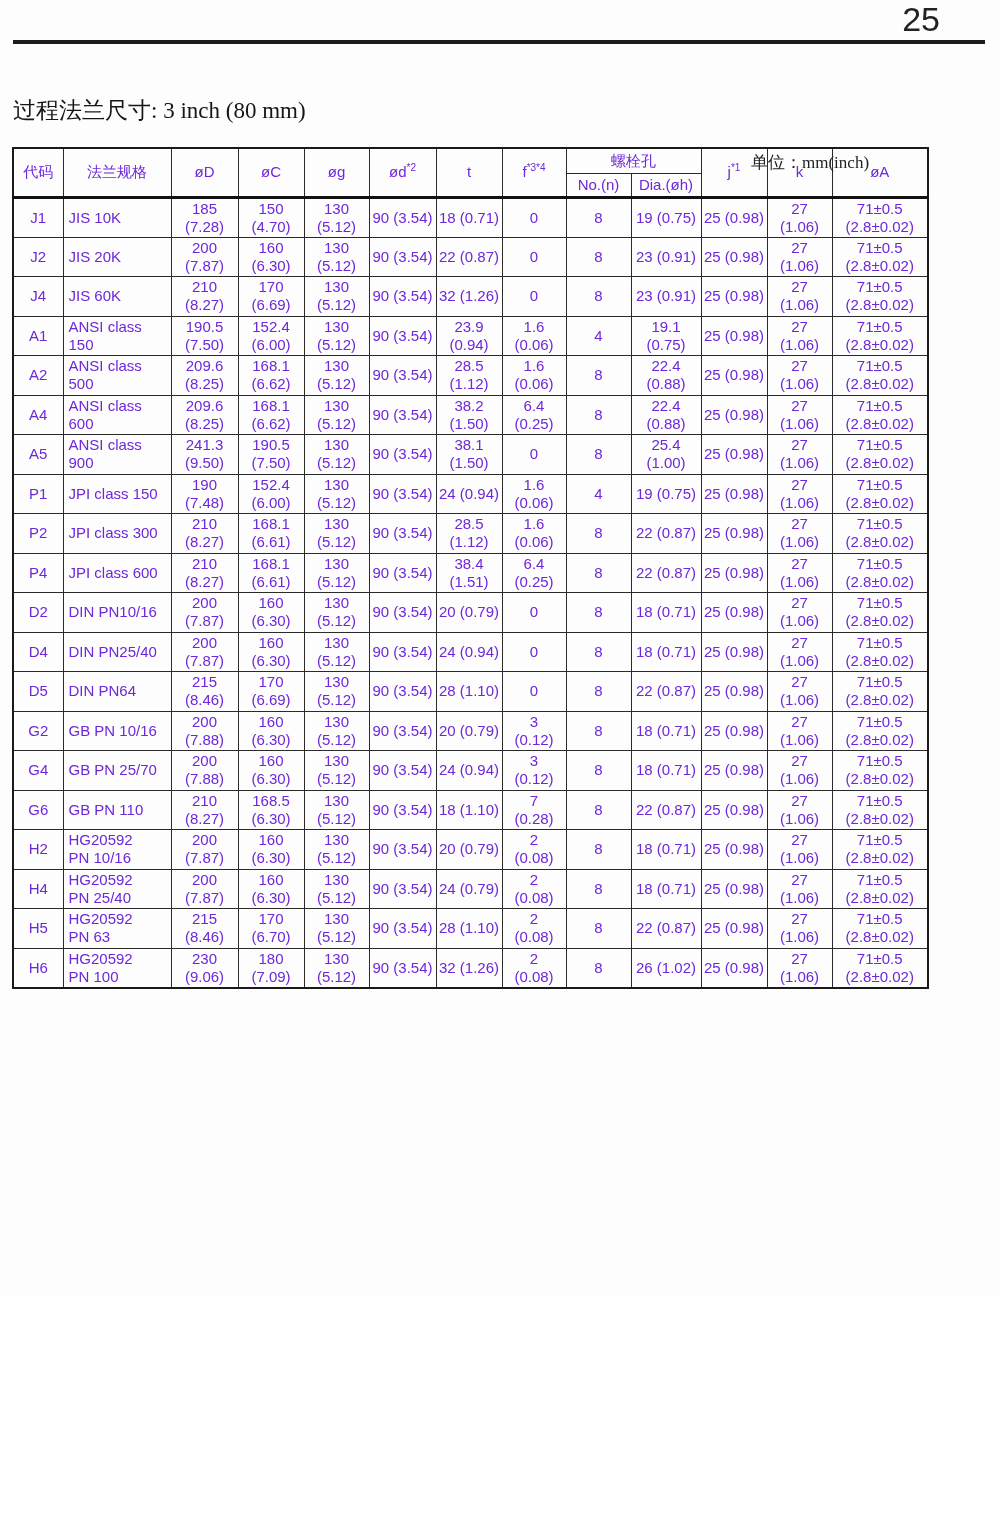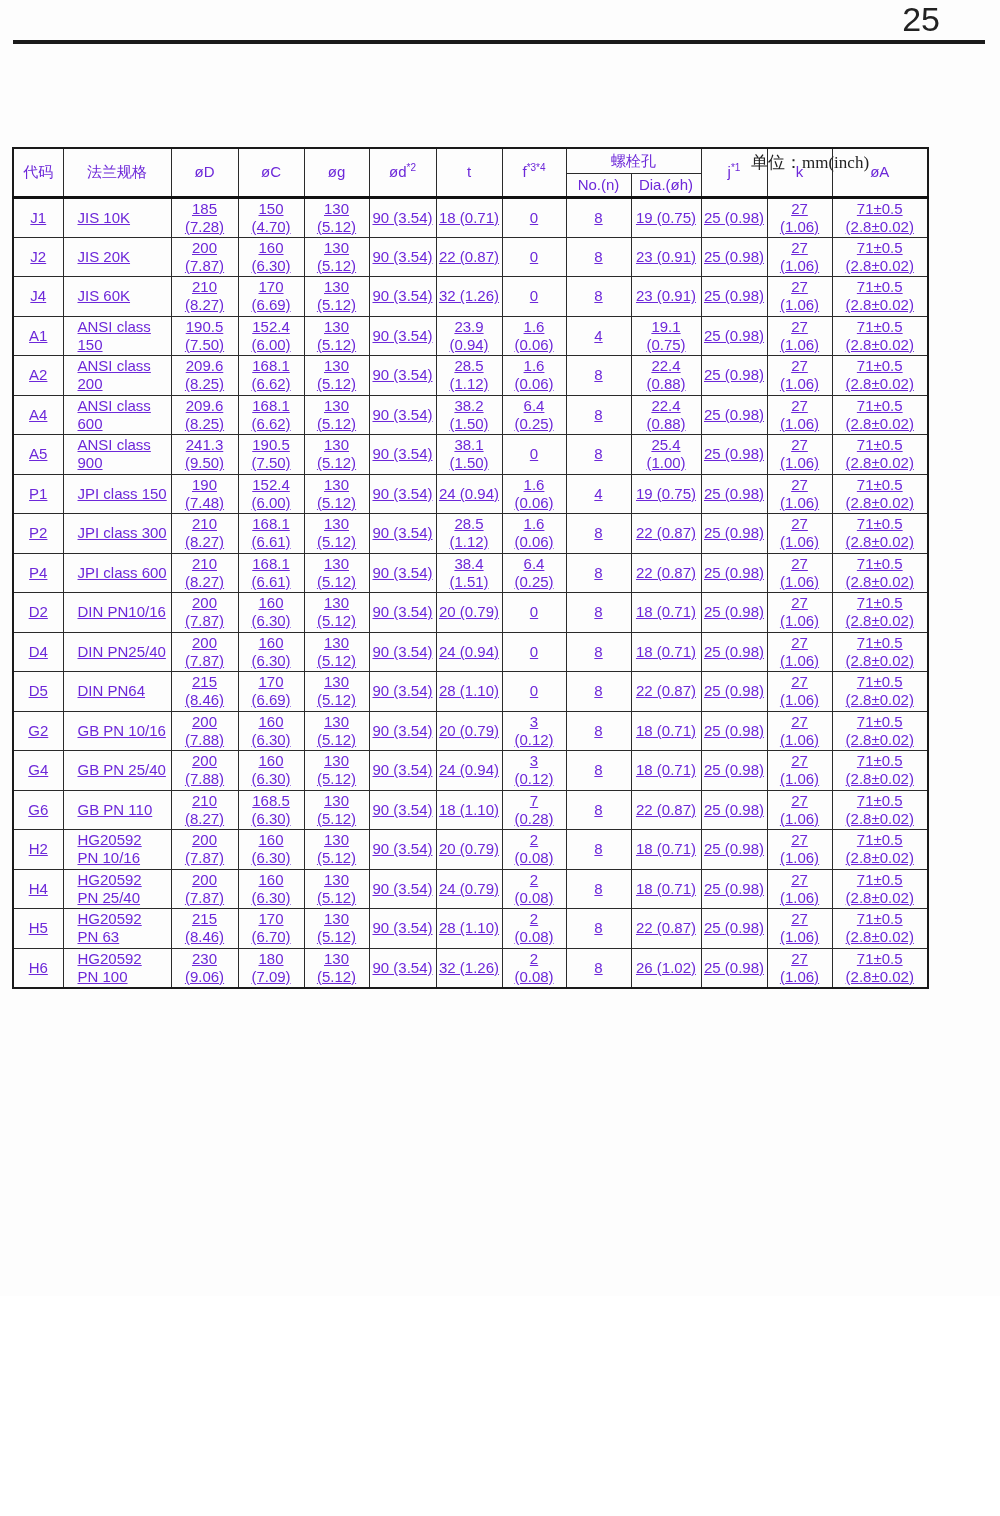--- a/index.html
+++ b/index.html
@@ -32,22 +32,22 @@
   .spec-table th, .spec-table td {
     border:1px solid #2a2a2a; padding:1px 2px;
     text-align:center; vertical-align:middle;
     font-weight:normal; white-space:pre-line;
     overflow:hidden;
   }
   .spec-table { border:2px solid #1a1a1a; }
   .spec-table thead tr.tier1 { height:25px; }
   .spec-table thead tr.tier2 { height:24px; }
   .spec-table thead tr.tier2 th, .spec-table thead th[rowspan] { border-bottom:3px solid #111; }
-  .spec-table tbody tr { height:39.5px;text-decoration:underline; }
-  .spec-table td.spec { text-align:left; padding-left:14px; }
+  .spec-table tbody tr { height:39.5px; }
+  .spec-table td.spec { text-align:left; padding-left:5px; }
   .spec-table sup { font-size:10px; vertical-align:super; line-height:0; }
   .footer-rule {
     position:absolute; top:1442px; left:10px; width:937px; height:3px;
     background:#2e2e2e;
   }
   .doc-number {
     position:absolute; top:1458px; left:748px;
     font-size:19px; color:#0369a1;
   }
   .page-box {
@@ -60,20 +60,21 @@
   }
 </style>
 </head>
 <body>
 
 <div class="page">
 
   <div class="page-num-top">25</div>
   <div class="top-rule"></div>
 
+  <div class="doc-title">过程法兰尺寸: 3 inch (80 mm)</div>
   <div class="unit-label">单位：mm(inch)</div>
 
   <table class="spec-table">
     <colgroup>
       <col style="width:50px">
         <col style="width:108px">
         <col style="width:67px">
       <col style="width:66px">
         <col style="width:65px">
         <col style="width:67px">
@@ -180,21 +181,21 @@
           <td>4</td>
           <td>19.1
 (0.75)</td>
           <td>25 (0.98)</td>
           <td>27 (1.06)</td>
           <td>71±0.5
 (2.8±0.02)</td>
         </tr>
         <tr>
           <td>A2</td>
-          <td class="spec">ANSI class 200</td>
+          <td class="spec">ANSI class 500</td>
           <td>209.6
 (8.25)</td>
           <td>168.1
 (6.62)</td>
           <td>130
 (5.12)</td>
           <td>90 (3.54)</td>
           <td>28.5
 (1.12)</td>
           <td>1.6
@@ -384,21 +385,21 @@
 (0.12)</td>
           <td>8</td>
           <td>18 (0.71)</td>
           <td>25 (0.98)</td>
           <td>27 (1.06)</td>
           <td>71±0.5
 (2.8±0.02)</td>
         </tr>
         <tr>
           <td>G4</td>
-          <td class="spec">GB PN 25/40</td>
+          <td class="spec">GB PN 25/70</td>
           <td>200
 (7.88)</td>
           <td>160
 (6.30)</td>
           <td>130
 (5.12)</td>
           <td>90 (3.54)</td>
           <td>24 (0.94)</td>
           <td>3
 (0.12)</td>

